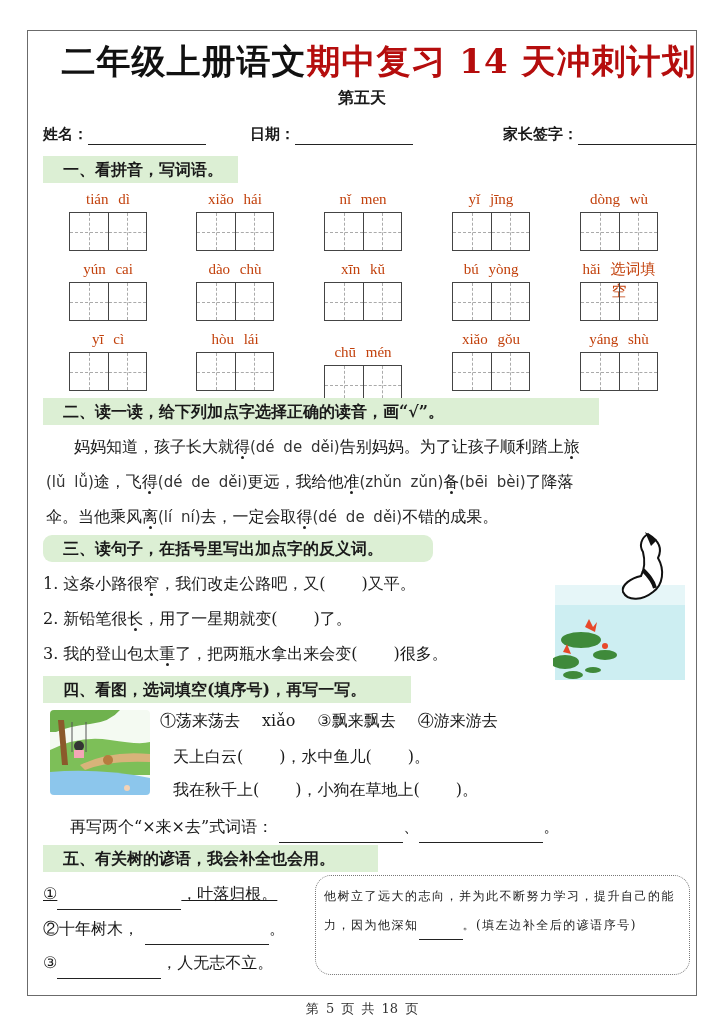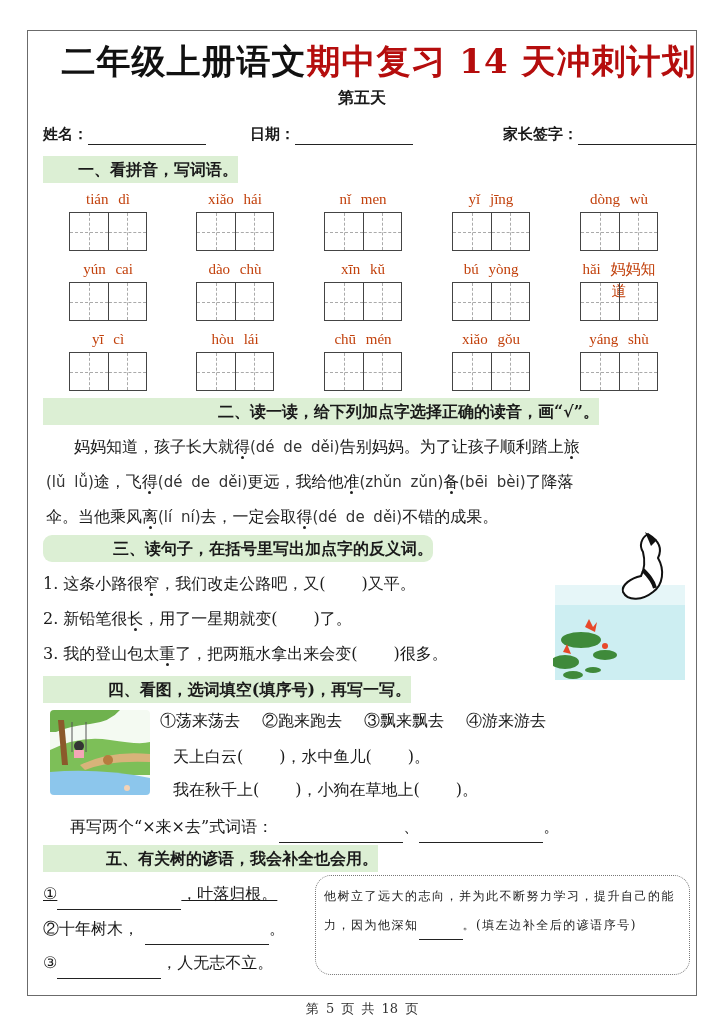--- a/index.html
+++ b/index.html
@@ -9,21 +9,21 @@
   .abs { position: absolute; white-space: nowrap; }
 
   .title { left: 0; width: 724px; top: 38px; text-align: center; font-size: 34px; font-weight: bold; letter-spacing: 1px; line-height: 46px; font-family: "DejaVu Serif", serif; margin-left: 17px; }
   .title .black { color: #111; }
   .title .red { color: #b50d0d; }
   .subtitle { left: 0; width: 724px; top: 88px; text-align: center; font-size: 16px; font-weight: bold; }
 
   .info { top: 123px; font-size: 15px; font-weight: bold; line-height: 22px; }
   .blank { display: inline-block; border-bottom: 1.2px solid #222; height: 16px; vertical-align: bottom; }
 
-  .sec-head { background: #dcefd4; font-size: 16px; font-weight: bold; height: 27px; line-height: 27px; padding-left: 1px; text-align: right; }
+  .sec-head { background: #dcefd4; font-size: 16px; font-weight: bold; height: 27px; line-height: 27px; padding-left: 20px; }
 
   .pinyin-cell { position: absolute; width: 78px; text-align: center; }
   .py { font-family: Liberation Serif, serif; font-size: 15px; color: #c2410c; height: 22px; line-height: 22px; word-spacing: 6px; }
   .box { width: 78px; height: 39px; border: 1.5px solid #444; display: flex; margin-top: 2px; }
   .cell { flex: 1; position: relative; }
   .cell + .cell { border-left: 1.5px solid #444; }
   .cell::before { content: ""; position: absolute; left: 50%; top: 0; bottom: 0; border-left: 1px dashed #aaa; }
   .cell::after { content: ""; position: absolute; top: 50%; left: 0; right: 0; border-top: 1px dashed #aaa; }
 
   .para { font-size: 16px; line-height: 33px; }
@@ -120,41 +120,41 @@
       </div>
     </div>
     <div class="pinyin-cell" style="left: 452px; top: 258px;">
       <div class="py">bú yòng</div>
       <div class="box">
         <div class="cell"></div>
         <div class="cell"></div>
       </div>
     </div>
     <div class="pinyin-cell" style="left: 580px; top: 258px;">
-      <div class="py">hǎi 妈妈知道</div>
+      <div class="py">hǎi 选词填空</div>
       <div class="box">
         <div class="cell"></div>
         <div class="cell"></div>
       </div>
     </div>
     <div class="pinyin-cell" style="left: 69px; top: 328px;">
       <div class="py">yī cì</div>
       <div class="box">
         <div class="cell"></div>
         <div class="cell"></div>
       </div>
     </div>
     <div class="pinyin-cell" style="left: 196px; top: 328px;">
       <div class="py">hòu lái</div>
       <div class="box">
         <div class="cell"></div>
         <div class="cell"></div>
       </div>
     </div>
-    <div class="pinyin-cell" style="left: 324px; top: 328px; text-align: center;">
+    <div class="pinyin-cell" style="left: 324px; top: 341px; text-align: center;">
       <div class="py">chū mén</div>
       <div class="box">
         <div class="cell"></div>
         <div class="cell"></div>
       </div>
     </div>
     <div class="pinyin-cell" style="left: 452px; top: 328px;">
       <div class="py">xiǎo gǒu</div>
       <div class="box">
         <div class="cell"></div>
@@ -225,21 +225,21 @@
     <line x1="22" y1="12" x2="22" y2="42" stroke="#555" stroke-width="1"></line>
     <line x1="36" y1="12" x2="36" y2="42" stroke="#555" stroke-width="1"></line>
     <circle cx="29" cy="36" r="5" fill="#333"></circle>
     <rect x="24" y="40" width="10" height="8" fill="#f3a6b6"></rect>
     <circle cx="58" cy="50" r="5" fill="#b67c3f"></circle>
     <circle cx="77" cy="78" r="3" fill="#f2d2b6"></circle>
   </svg>
 </div>
 
 <div class="abs line" style="left:160px; top:705px; word-spacing:0;">
-  <span>①荡来荡去</span><span style="display:inline-block;width:22px"></span><span>②跑来跑去</span><span style="display:inline-block;width:22px"></span><span>③飘来飘去</span><span style="display:inline-block;width:22px"></span><span>④游来游去</span>
+  <span>①荡来荡去</span><span style="display:inline-block;width:22px"></span><span>xiǎo</span><span style="display:inline-block;width:22px"></span><span>③飘来飘去</span><span style="display:inline-block;width:22px"></span><span>④游来游去</span>
 </div>
 <div class="abs line" style="left:173px; top:741px;">
   <span>天上白云(</span><span class="blank-paren"></span><span>)，水中鱼儿(</span><span class="blank-paren"></span><span>)。</span>
 </div>
 <div class="abs line" style="left:173px; top:774px;">
   <span>我在秋千上(</span><span class="blank-paren"></span><span>)，小狗在草地上(</span><span class="blank-paren"></span><span>)。</span>
 </div>
 <div class="abs line" style="left:70px; top:811px;">
   <span>再写两个“×来×去”式词语：</span><span class="blank" style="width:124px; margin-left:6px;"></span><span>、</span><span class="blank" style="width:124px;"></span><span>。</span>
 </div>

